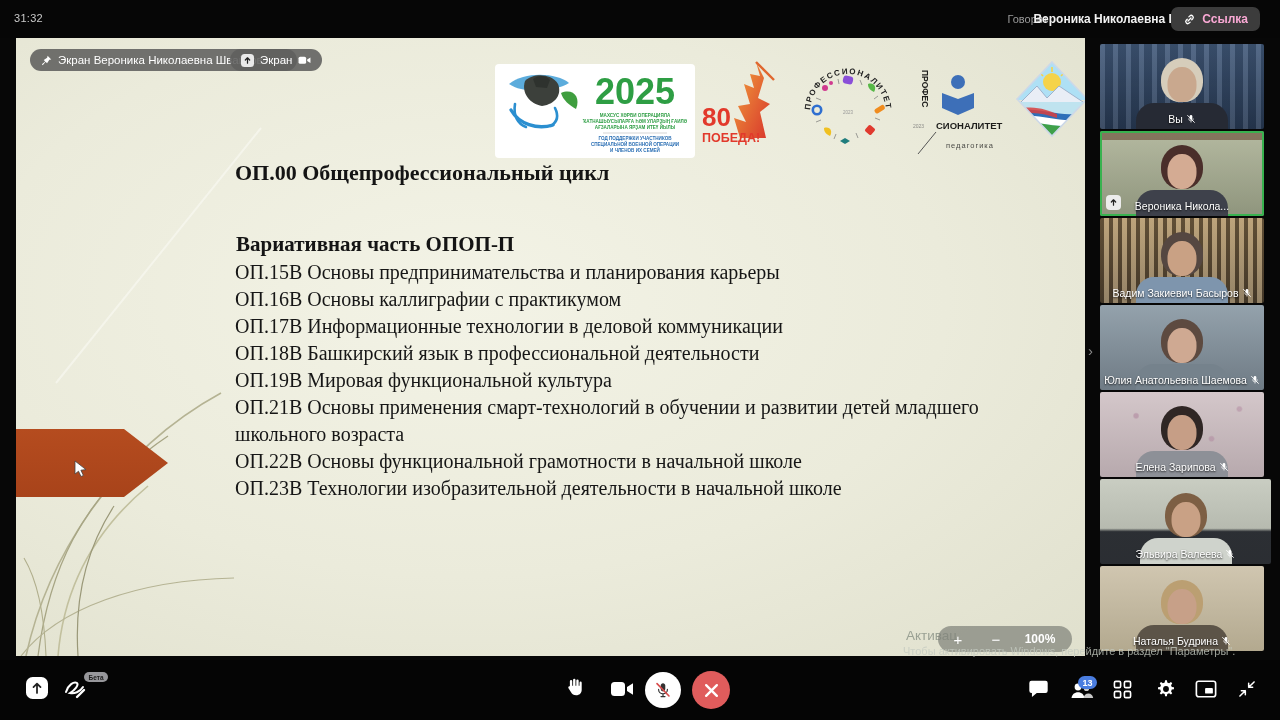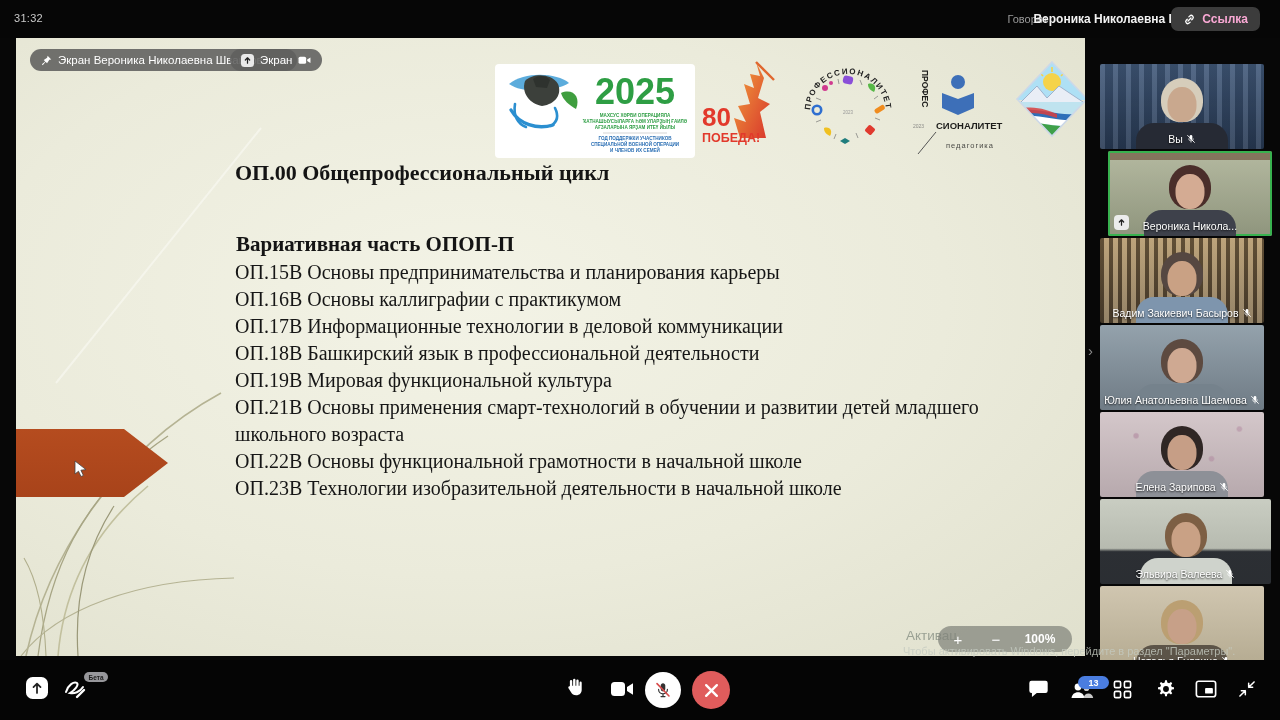--- a/index.html
+++ b/index.html
@@ -52,39 +52,39 @@
              border-radius:13px;display:flex;align-items:center;z-index:2;color:#fff;}
   #zoom-pill .zc{flex:0 0 auto;text-align:center;cursor:pointer;}
   #wm2{position:absolute;left:903px;top:645px;font-size:11px;color:rgba(196,202,193,.8);z-index:60;white-space:nowrap;}
 
   
   #collapse-handle{position:absolute;left:1088px;top:342px;color:#8a8a8a;font-size:15px;cursor:pointer;z-index:5;}
 
   
   #participants{position:absolute;left:1100px;top:44px;width:164px;height:612px;}
   .tile{position:relative;width:164px;height:85px;margin-bottom:2px;overflow:hidden;border-radius:2px;background:#20242c;}
-  .tile.active{outline:2px solid #38b24f;outline-offset:-2px;margin-left:8px;}
+  .tile.active{outline:2px solid #38b24f;outline-offset:-2px;}
   .hair{position:absolute;left:50%;top:17%;transform:translateX(-50%);width:42px;height:44px;border-radius:50% 50% 45% 45%;}
   .face{position:absolute;left:50%;top:27%;transform:translateX(-50%);width:29px;height:35px;border-radius:48% 48% 46% 46%;}
   .shoulders{position:absolute;left:50%;bottom:-10px;transform:translateX(-50%);width:92px;height:36px;border-radius:18px 18px 0 0;}
   .plabel{position:absolute;left:0;bottom:4px;width:100%;display:flex;justify-content:center;align-items:center;gap:3px;
           color:#fff;font-size:10.5px;text-shadow:0 1px 2px rgba(0,0,0,.85);white-space:nowrap;}
   .tile-share-badge{position:absolute;left:6px;bottom:6px;width:15px;height:15px;background:#ececec;border-radius:4px;
                     display:flex;align-items:center;justify-content:center;}
 
   
   #toolbar{position:absolute;left:0;top:660px;width:1280px;height:60px;background:#050505;}
   .tb{position:absolute;cursor:pointer;display:flex;align-items:center;justify-content:center;}
   #beta-badge{position:absolute;left:84px;top:12px;width:24px;height:10px;background:#97979b;border-radius:5px;
               color:#1c1c1c;font-size:6.5px;font-weight:700;display:flex;align-items:center;justify-content:center;}
   .circle-btn{border-radius:50%;}
   #mic-btn{left:645px;top:12px;width:36px;height:36px;background:#fff;}
   #end-btn{left:692px;top:11px;width:38px;height:38px;background:#e05c5c;}
   #people-badge{position:absolute;left:1078px;top:16px;min-width:17px;height:13px;background:#4a7de0;border-radius:7px;
-                color:#fff;font-size:9px;font-weight:700;display:flex;align-items:center;justify-content:center;padding:0 7px;z-index:2;}
+                color:#fff;font-size:9px;font-weight:700;display:flex;align-items:center;justify-content:center;padding:0 1px;z-index:2;}
 </style>
 </head>
 <body>
 
 <div id="topbar">
   <span id="timer">31:32</span>
   <span id="speaking">Говорит</span>
   <span id="speaker-name">Вероника Николаевна Ш.</span>
   <div id="link-btn">
     <svg width="13" height="13" viewBox="0 0 14 14">
@@ -260,21 +260,21 @@
   <div id="zoom-pill">
     <span class="zc" style="width:40px;font-size:15px;">+</span>
     <span class="zc" style="width:36px;font-size:15px;">−</span>
     <span class="zc" style="width:52px;font-size:12px;font-weight:600;">100%</span>
   </div>
 </div>
 
 <div id="collapse-handle">›</div>
 
 <div id="participants">
-    <div class="tile" style="background: repeating-linear-gradient(90deg, rgba(255, 255, 255, 0.1) 0px, rgba(255, 255, 255, 0.1) 5px, rgba(0, 0, 0, 0.14) 5px, rgba(0, 0, 0, 0.14) 13px), linear-gradient(rgb(65, 89, 122), rgb(40, 58, 84)); margin-top: 20px;">
+    <div class="tile" style="background: repeating-linear-gradient(90deg, rgba(255, 255, 255, 0.1) 0px, rgba(255, 255, 255, 0.1) 5px, rgba(0, 0, 0, 0.14) 5px, rgba(0, 0, 0, 0.14) 13px), linear-gradient(rgb(65, 89, 122), rgb(40, 58, 84));">
       <div class="hair" style="background:#d6cdbb"></div>
       <div class="face" style="background:#c9a88e"></div>
       <div class="shoulders" style="background:#262a34"></div>
       <div class="plabel">
         <span>Вы</span>
         <svg width="10" height="10" viewBox="0 0 12 12">
           <path d="M6 1.2c-.9 0-1.6.7-1.6 1.6v2.4a1.6 1.6 0 0 0 3.2 0V2.8C7.6 1.9 6.9 1.2 6 1.2z" fill="#fff"></path>
           <path d="M3.2 5.4a2.8 2.8 0 0 0 5.6 0M6 8.4v1.8" stroke="#fff" stroke-width=".9" fill="none"></path>
           <line x1="1.6" y1="1.4" x2="10.4" y2="10.4" stroke="#fff" stroke-width="1.1"></line>
         </svg>

